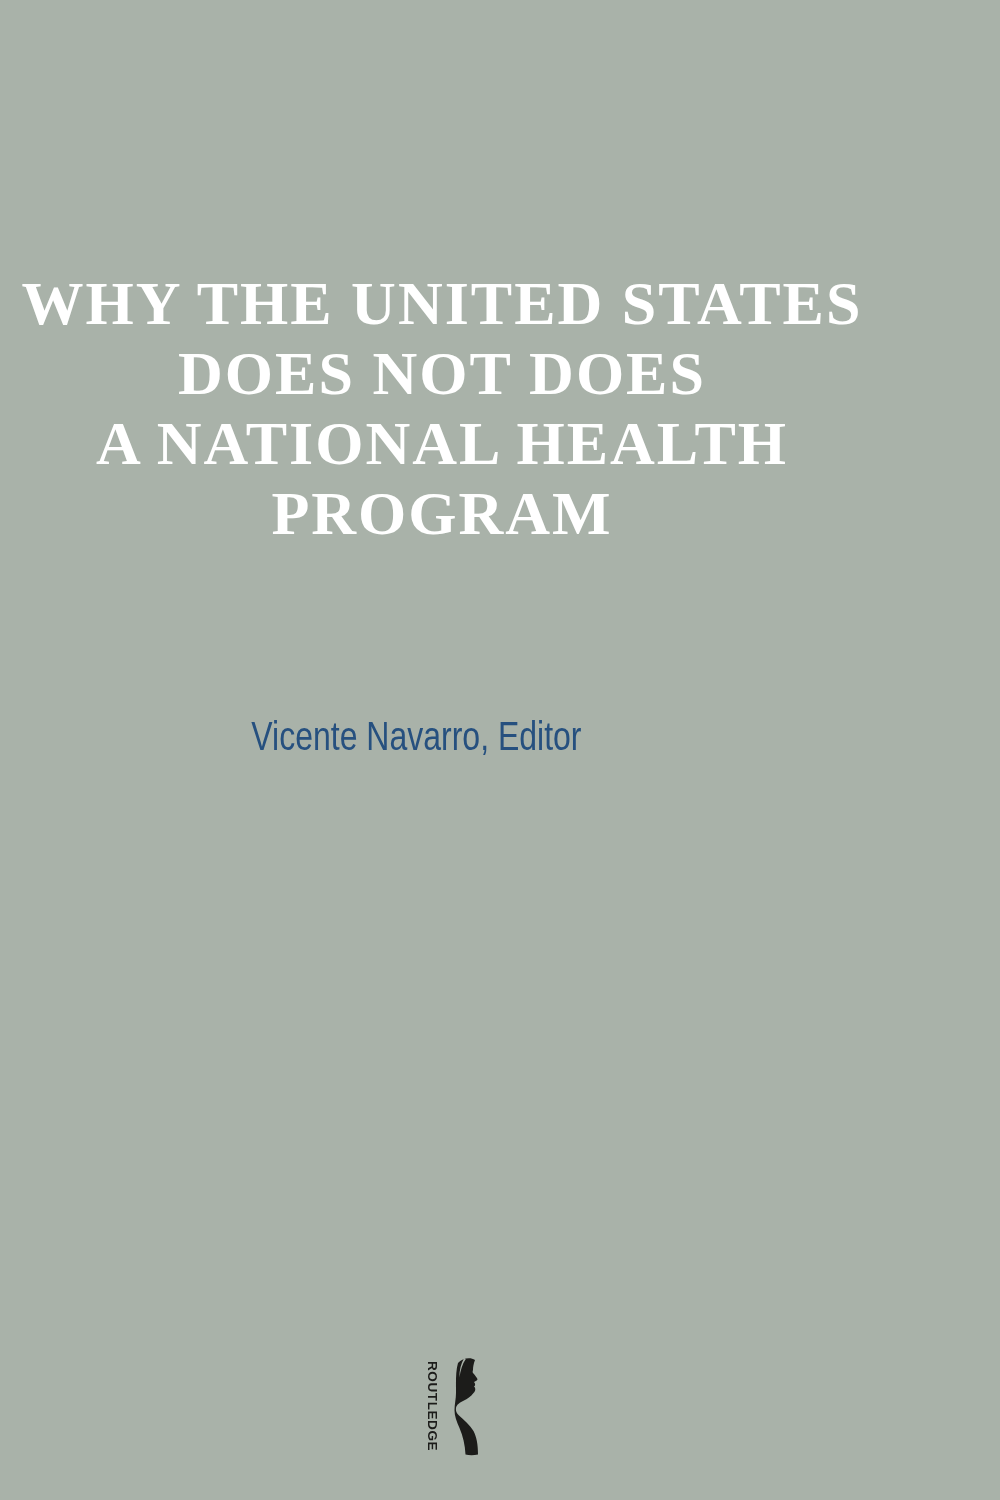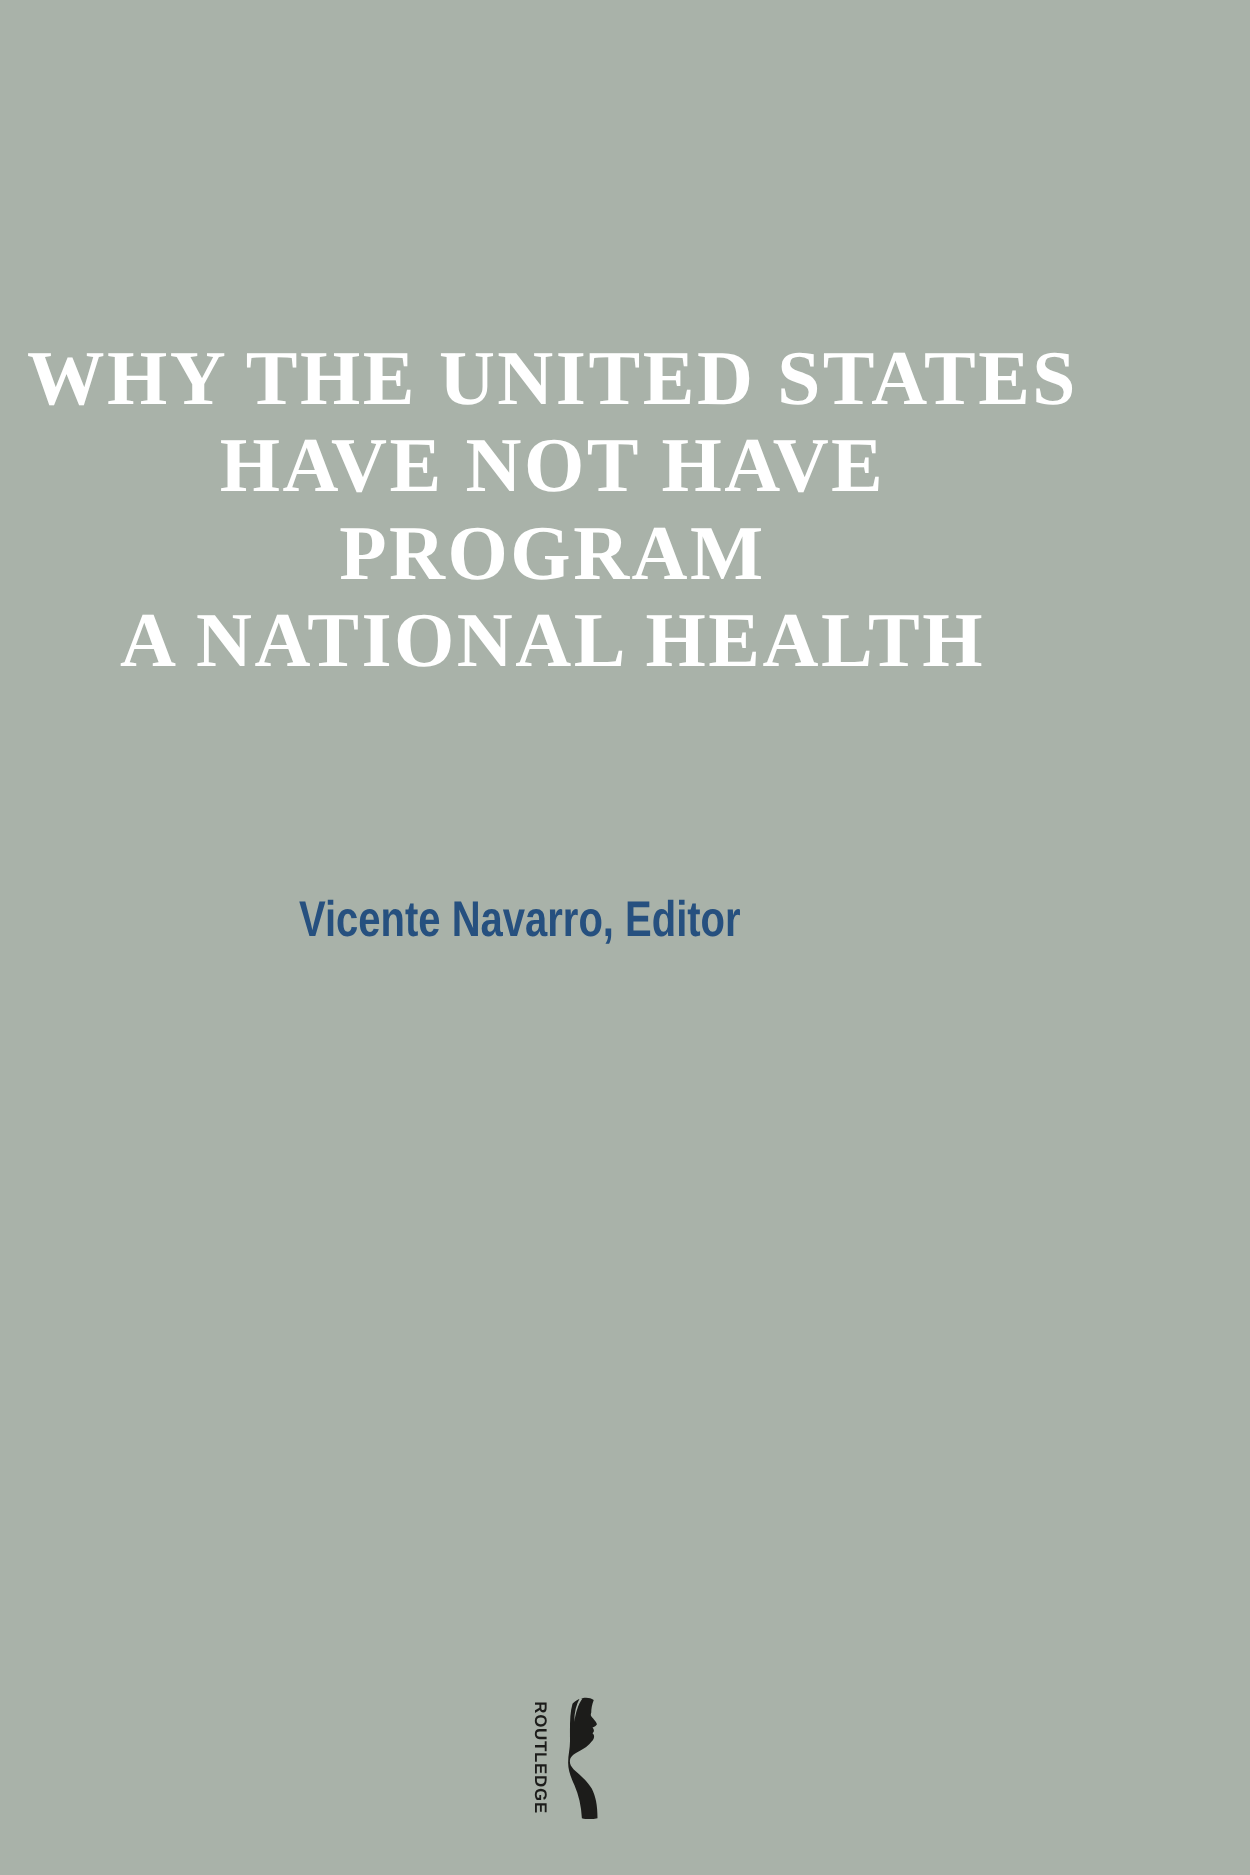--- a/index.html
+++ b/index.html
@@ -32,21 +32,21 @@
     white-space: nowrap;
   }
   .author {
     position: absolute;
     top: 712px;
     left: 0;
     width: 832px;
     text-align: center;
     color: #26507f;
     font-family: "Liberation Sans", sans-serif;
-    font-weight: 700;
+    font-weight: 400;
     font-size: 40px;
     line-height: 48px;
     white-space: nowrap;
   }
   .author .squeeze {
     display: inline-block;
     transform: scaleX(0.8);
     transform-origin: 50% 50%;
     letter-spacing: 0px;
   }
@@ -75,23 +75,23 @@
     display: block;
   }
 </style>
 </head>
 <body>
 
 <div class="cover">
 
   <div class="title">
     <div class="line">WHY THE UNITED STATES</div>
-    <div class="line">HAVE NOT HAVE</div>
+    <div class="line">DOES NOT DOES</div>
+    <div class="line">A NATIONAL HEALTH</div>
     <div class="line">PROGRAM</div>
-    <div class="line">A NATIONAL HEALTH</div>
   </div>
 
   <div class="author">
     <span class="squeeze">Vicente Navarro, Editor</span>
   </div>
 
   <div class="logo">
     <div class="logo-wordmark">ROUTLEDGE</div>
     <svg class="logo-glyph" width="48" height="99" viewBox="0 0 48 99" xmlns="http://www.w3.org/2000/svg">
 

